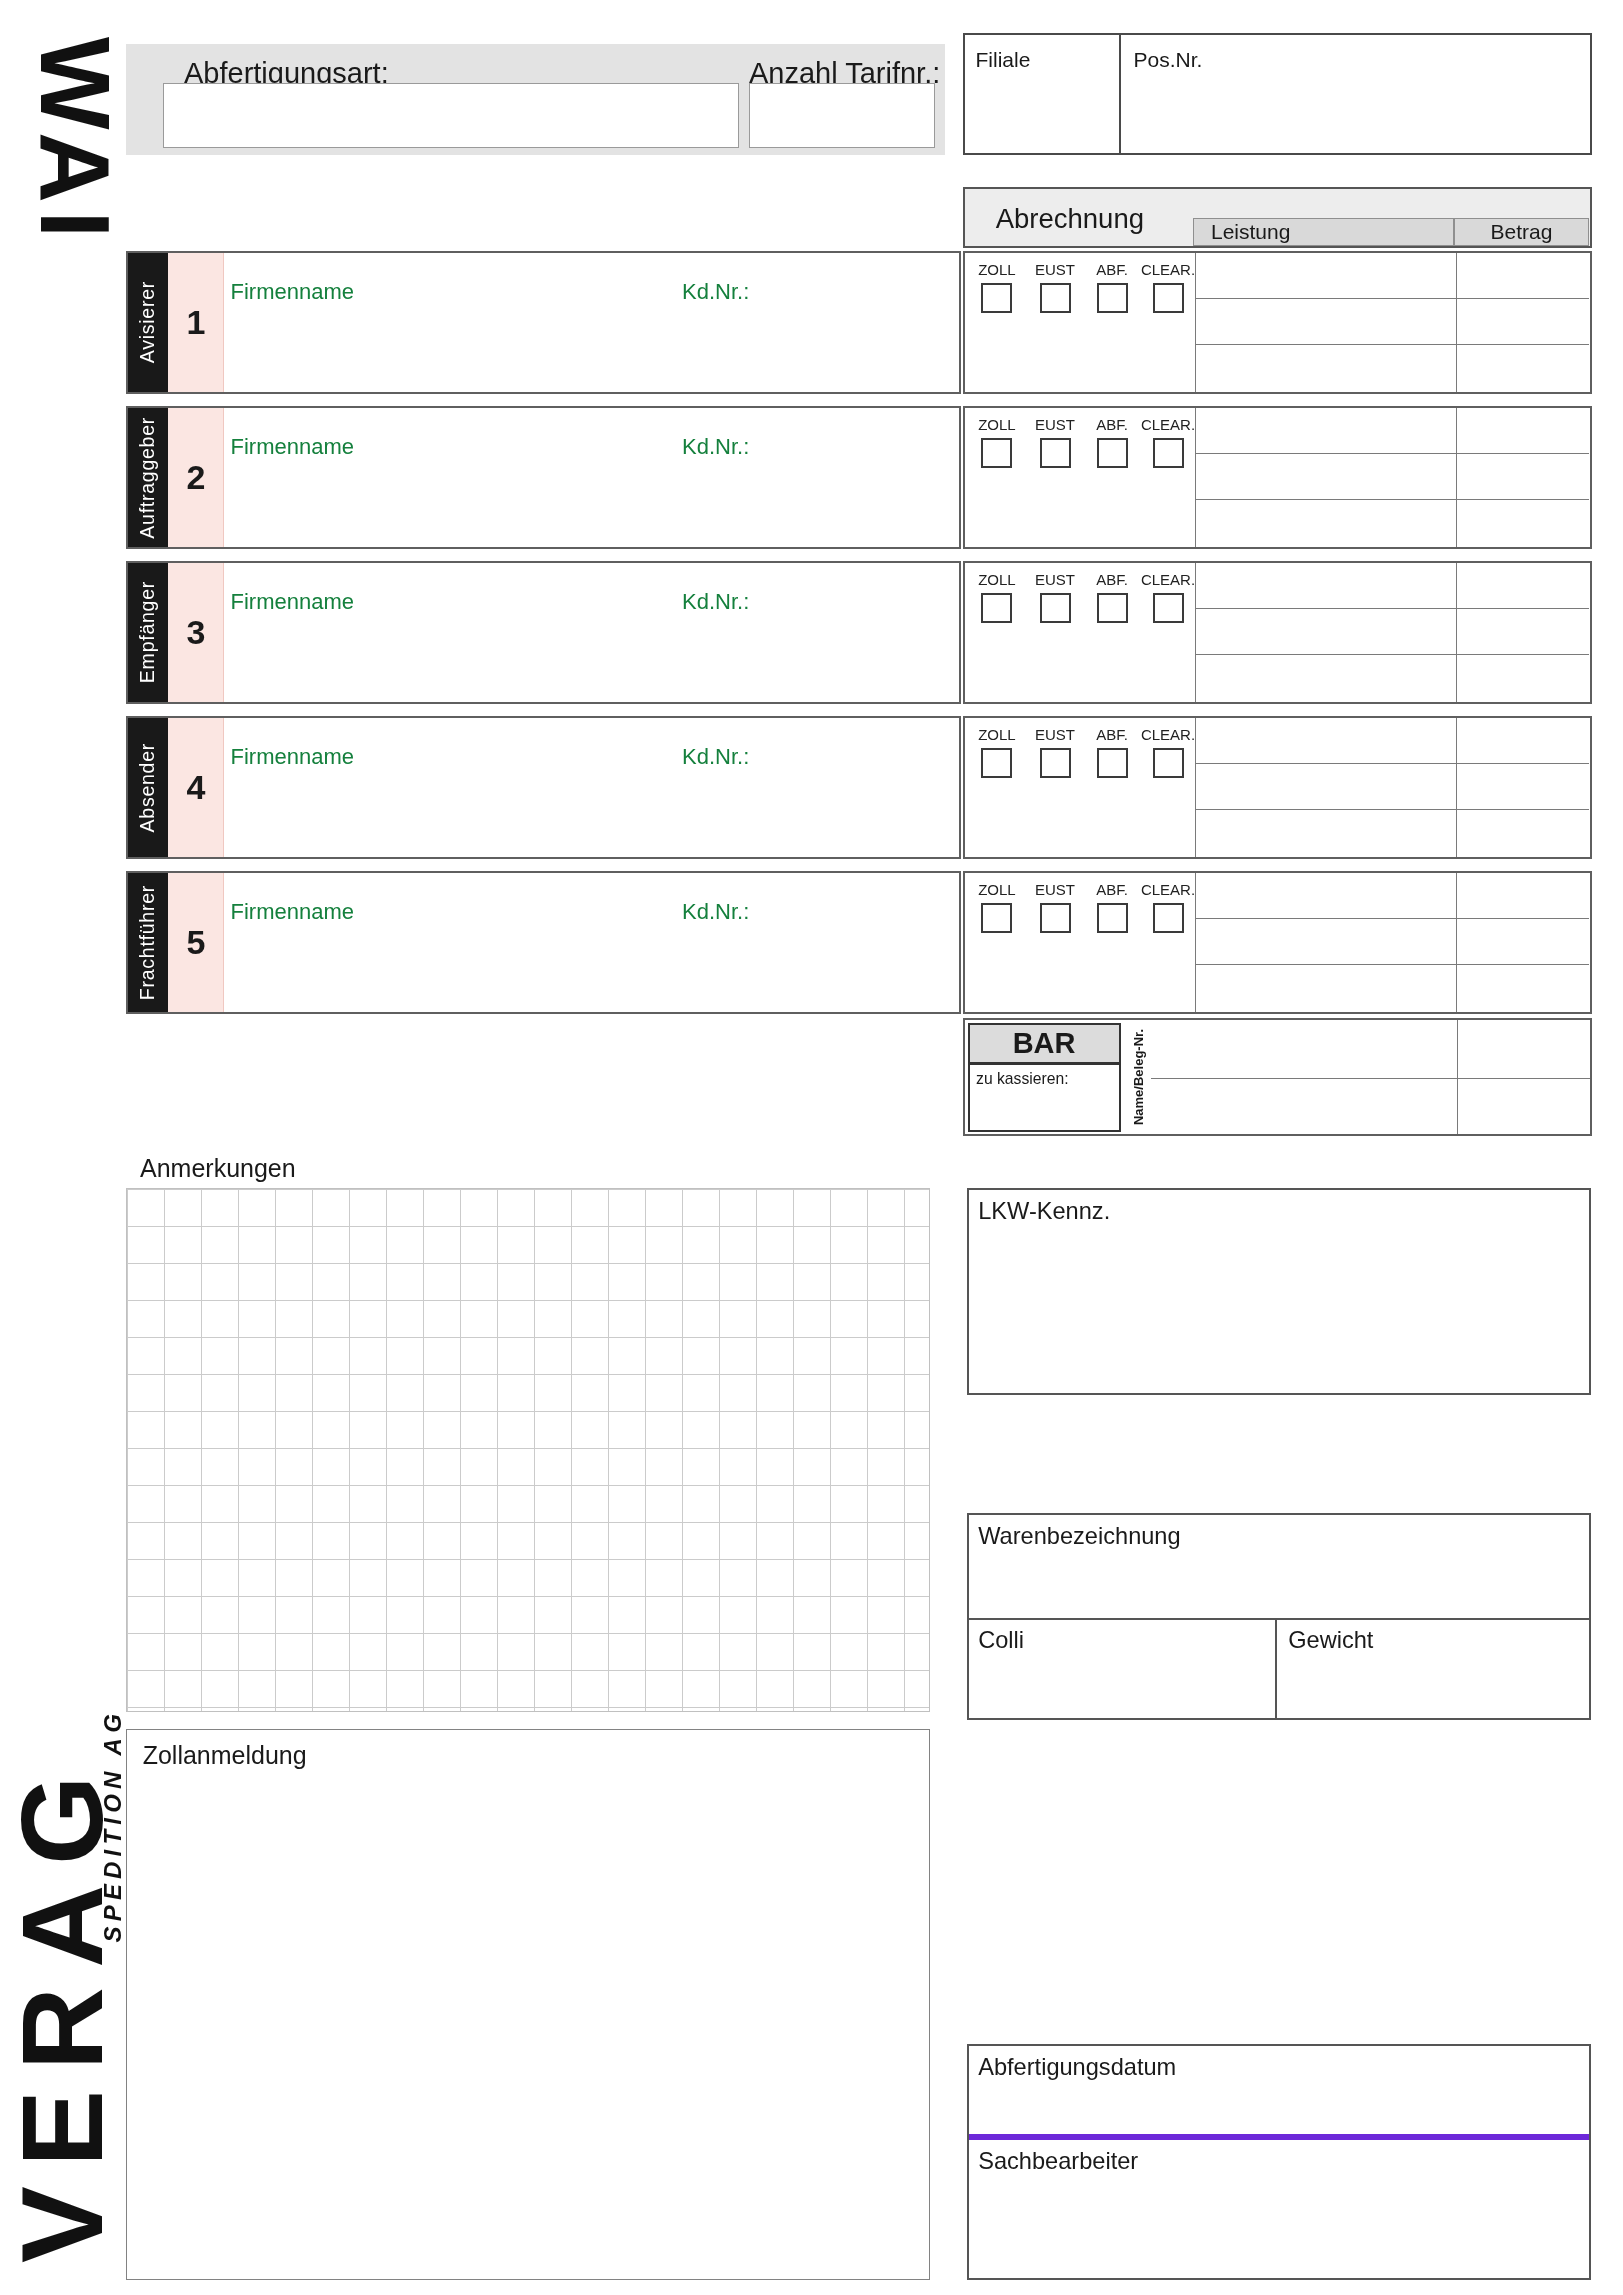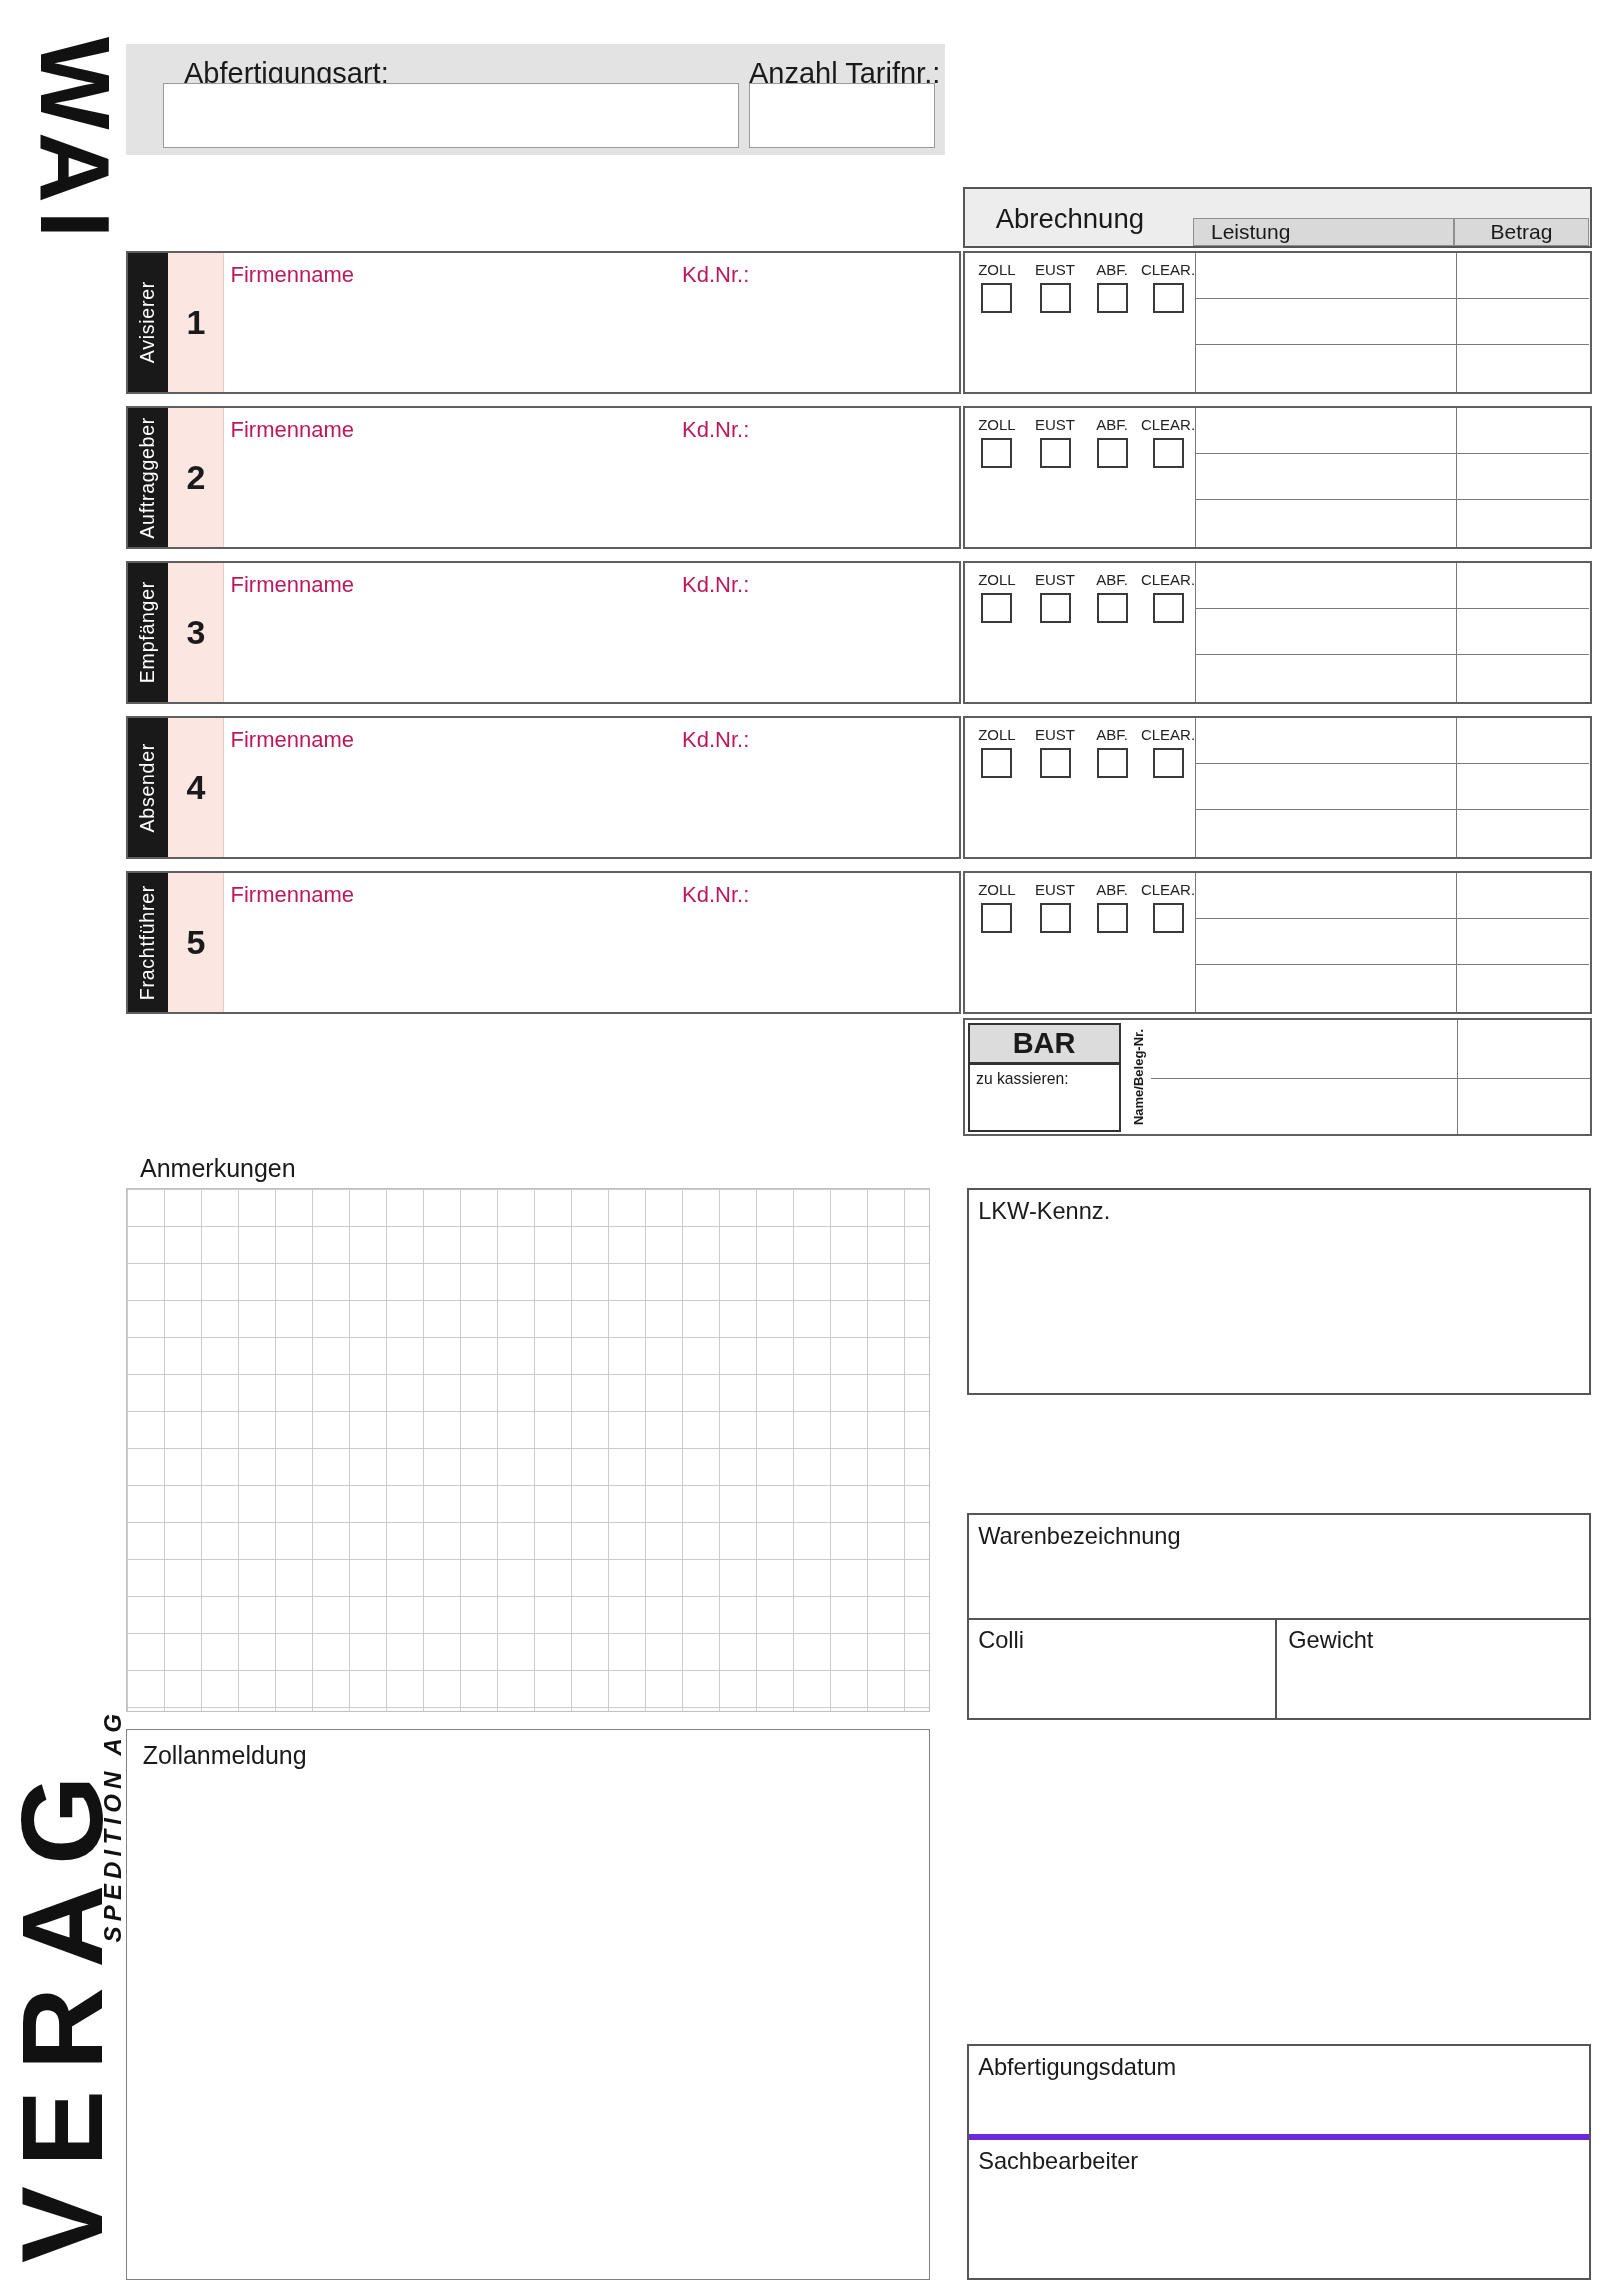--- a/index.html
+++ b/index.html
@@ -46,21 +46,21 @@
 
   
   .row-pos { position:absolute; height:143px; }
   .party-left { left:126px; width:835px; border:2px solid #5f5f5f; background:#fff; }
   .role-strip { position:absolute; left:0; top:0; width:40px; height:100%; background:#191919; color:#fff;
                 display:flex; align-items:center; justify-content:center; }
   .role-text { font-size:19.6px; letter-spacing:0.7px; }
   .num-col { position:absolute; left:40px; top:0; width:56px; height:100%; background:#fbe6e2; border-right:1.3px solid #f0c8c1; }
   .row-number { position:absolute; left:40px; top:50px; width:56px; text-align:center; font-size:34px; font-weight:bold; }
   .party-content { position:absolute; left:96px; top:0; width:735px; height:100%; background:#fff; }
-  .field-lbl { position:absolute; top:9px; font-size:22px; color:#be185d; }
+  .field-lbl { position:absolute; top:26px; font-size:22px; color:#15803d; }
   .firmenname-lbl { left:6.5px; }
   .kdnr-lbl { left:458px; }
 
   .party-right { left:963px; width:629px; border:2px solid #5f5f5f; background:#fff; }
   .cb-group { position:absolute; top:7.9px; width:56px; text-align:center; }
   .cb-1 { left:3.9px; } .cb-2 { left:62px; } .cb-3 { left:119px; } .cb-4 { left:175px; }
   .cb-label { font-size:15px; color:#222; }
   .cb-box { margin:5.2px auto 0 auto; width:31px; height:30px; border:2px solid #3a3a3a; background:#fff; }
   .svc-col { position:absolute; left:230px; top:0; width:261px; height:100%; border-left:1.3px solid #7a7a7a; }
   .amt-col { position:absolute; left:491px; top:0; width:133px; height:100%; border-left:1.3px solid #7a7a7a; }
@@ -114,20 +114,28 @@
     <span class="vtext-down">WAI</span>
   </div>
 
   <div class="top-gray">
     <div class="abf-label">Abfertigungsart:</div>
     <div class="abf-input"></div>
     <div class="anz-label">Anzahl Tarifnr.:</div>
     <div class="anz-input"></div>
   </div>
 
+  <div class="filiale-box">
+    <div class="filiale-cell">
+      <span class="small-lbl">Filiale</span>
+    </div>
+    <div class="posnr-cell">
+      <span class="small-lbl">Pos.Nr.</span>
+    </div>
+  </div>
 
   <div class="abrechnung-box">
     <div class="abrechnung-title">Abrechnung</div>
     <div class="hcell leistung-hcell">Leistung</div>
     <div class="hcell betrag-hcell">Betrag</div>
   </div>
 
   <div id="rows-host">
   <div class="party-left row-pos" style="top: 251px;">
     <div class="role-strip">

